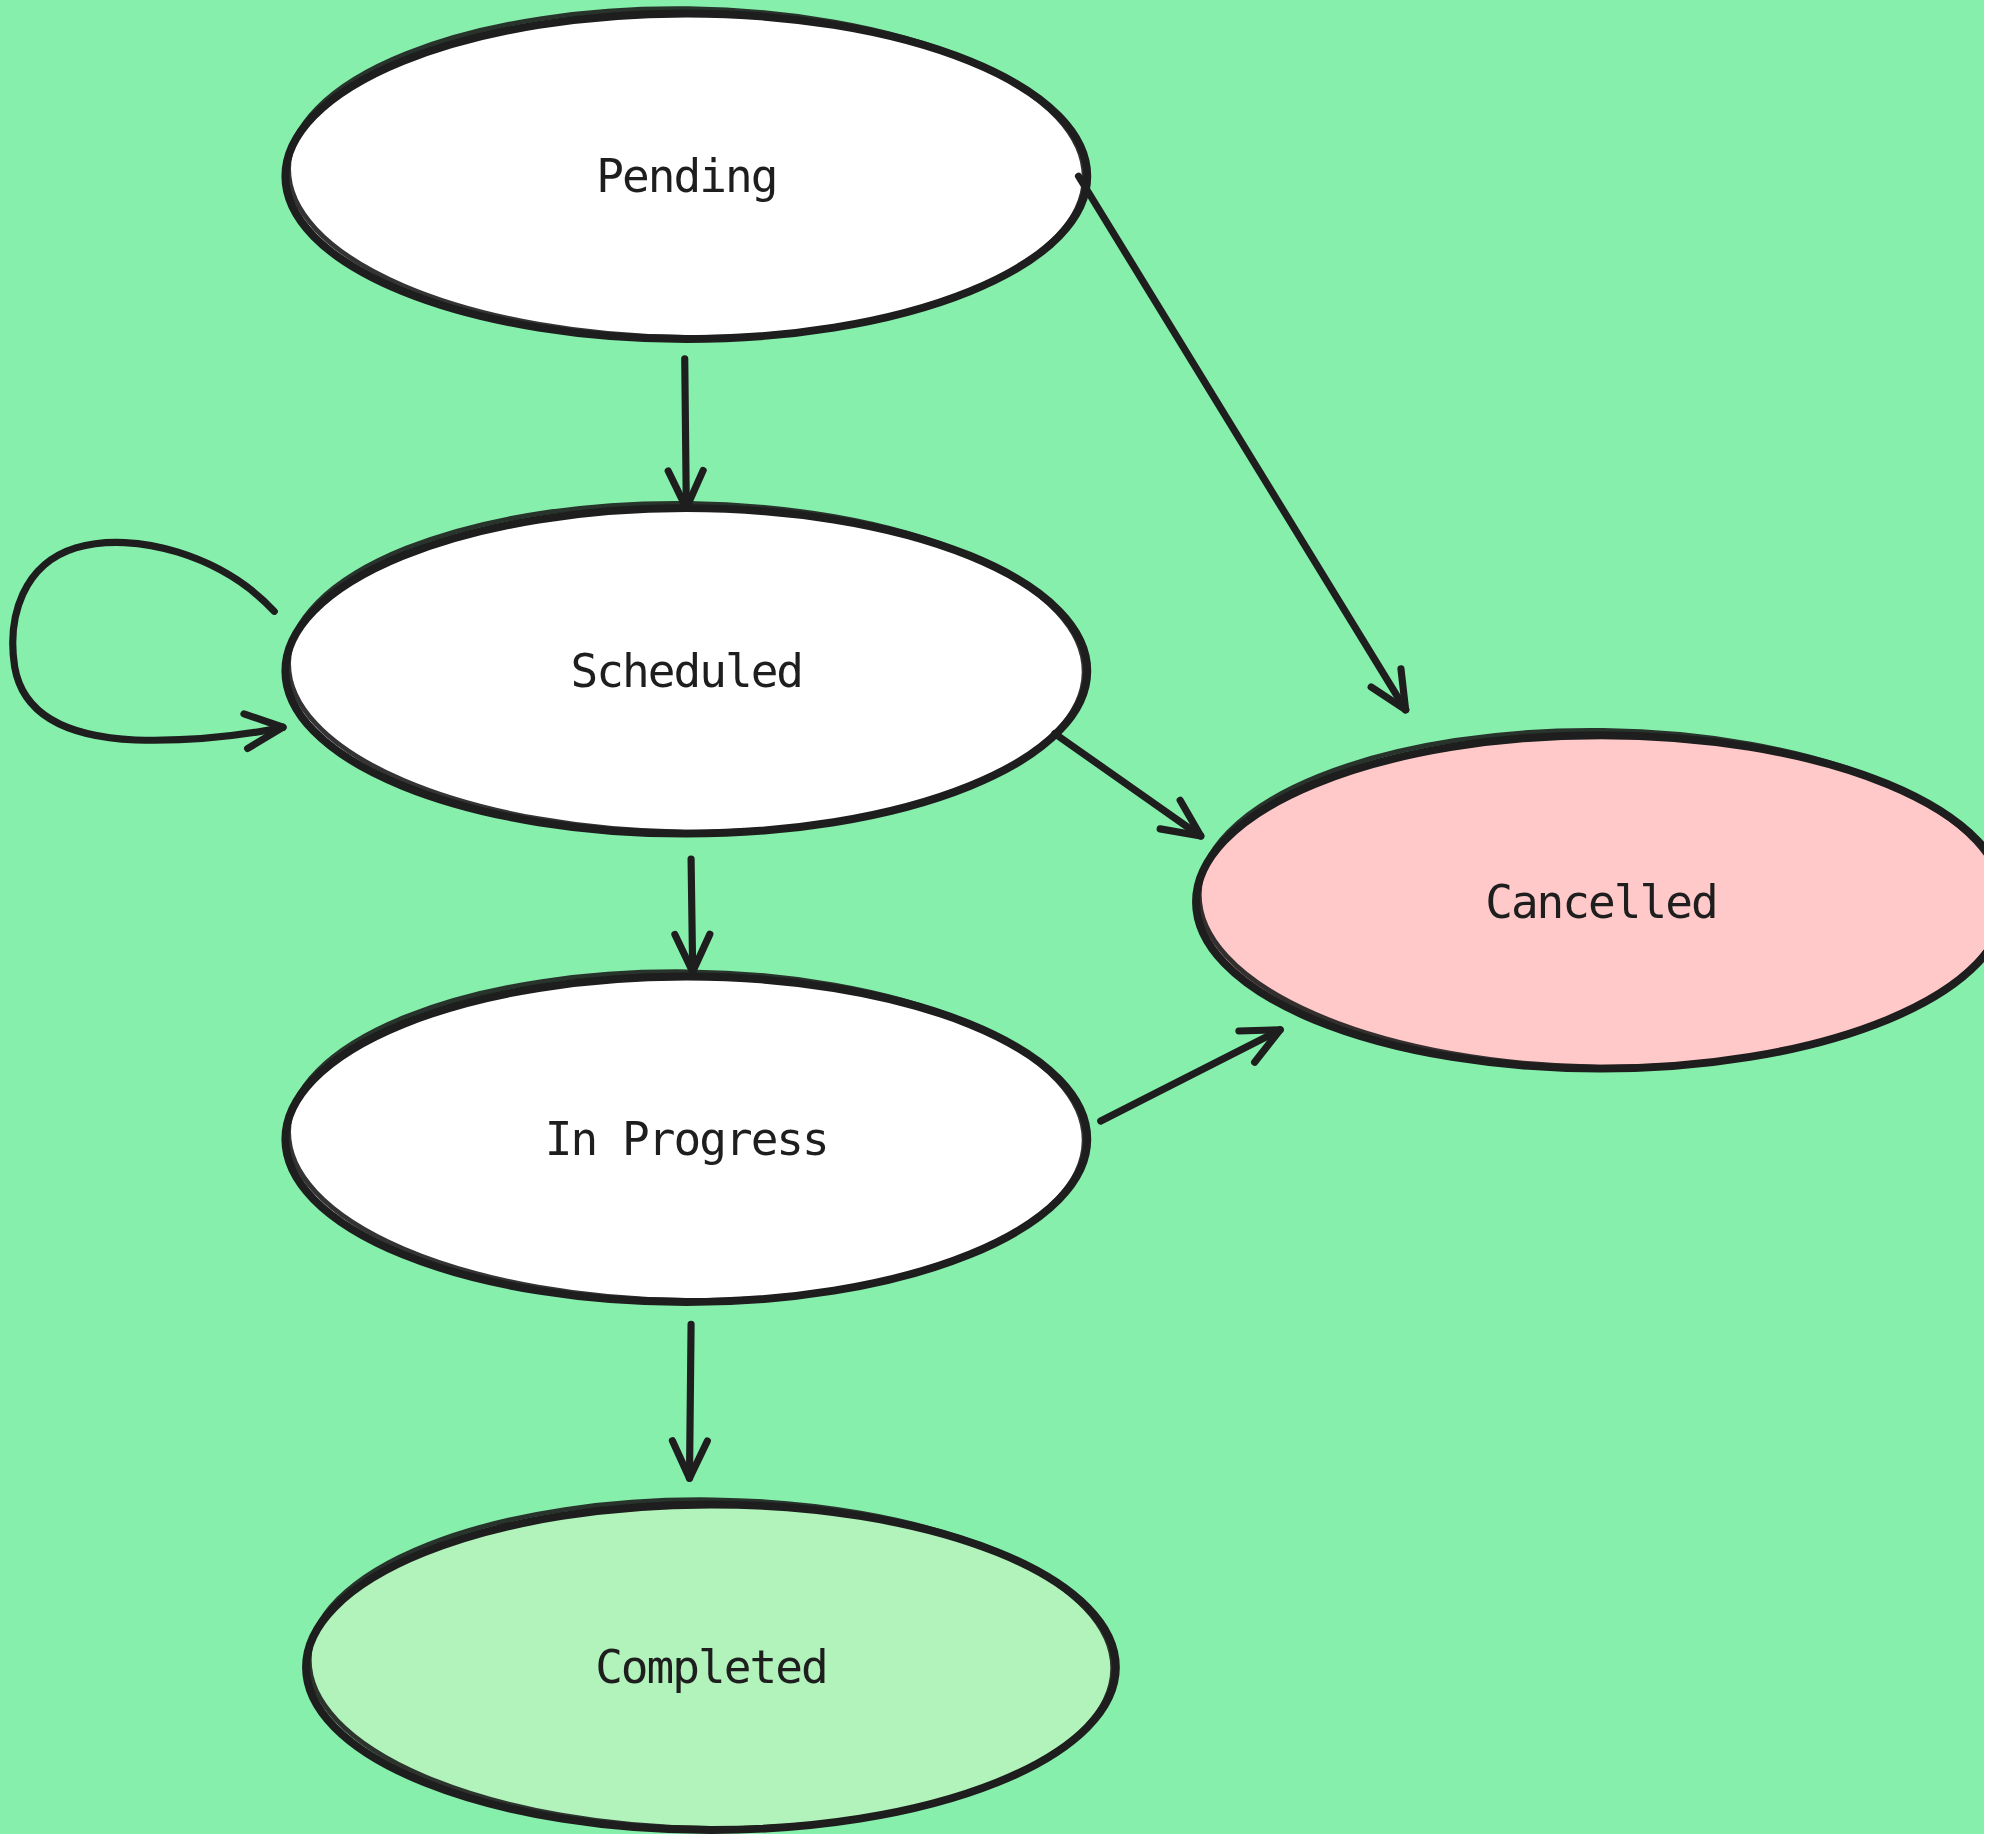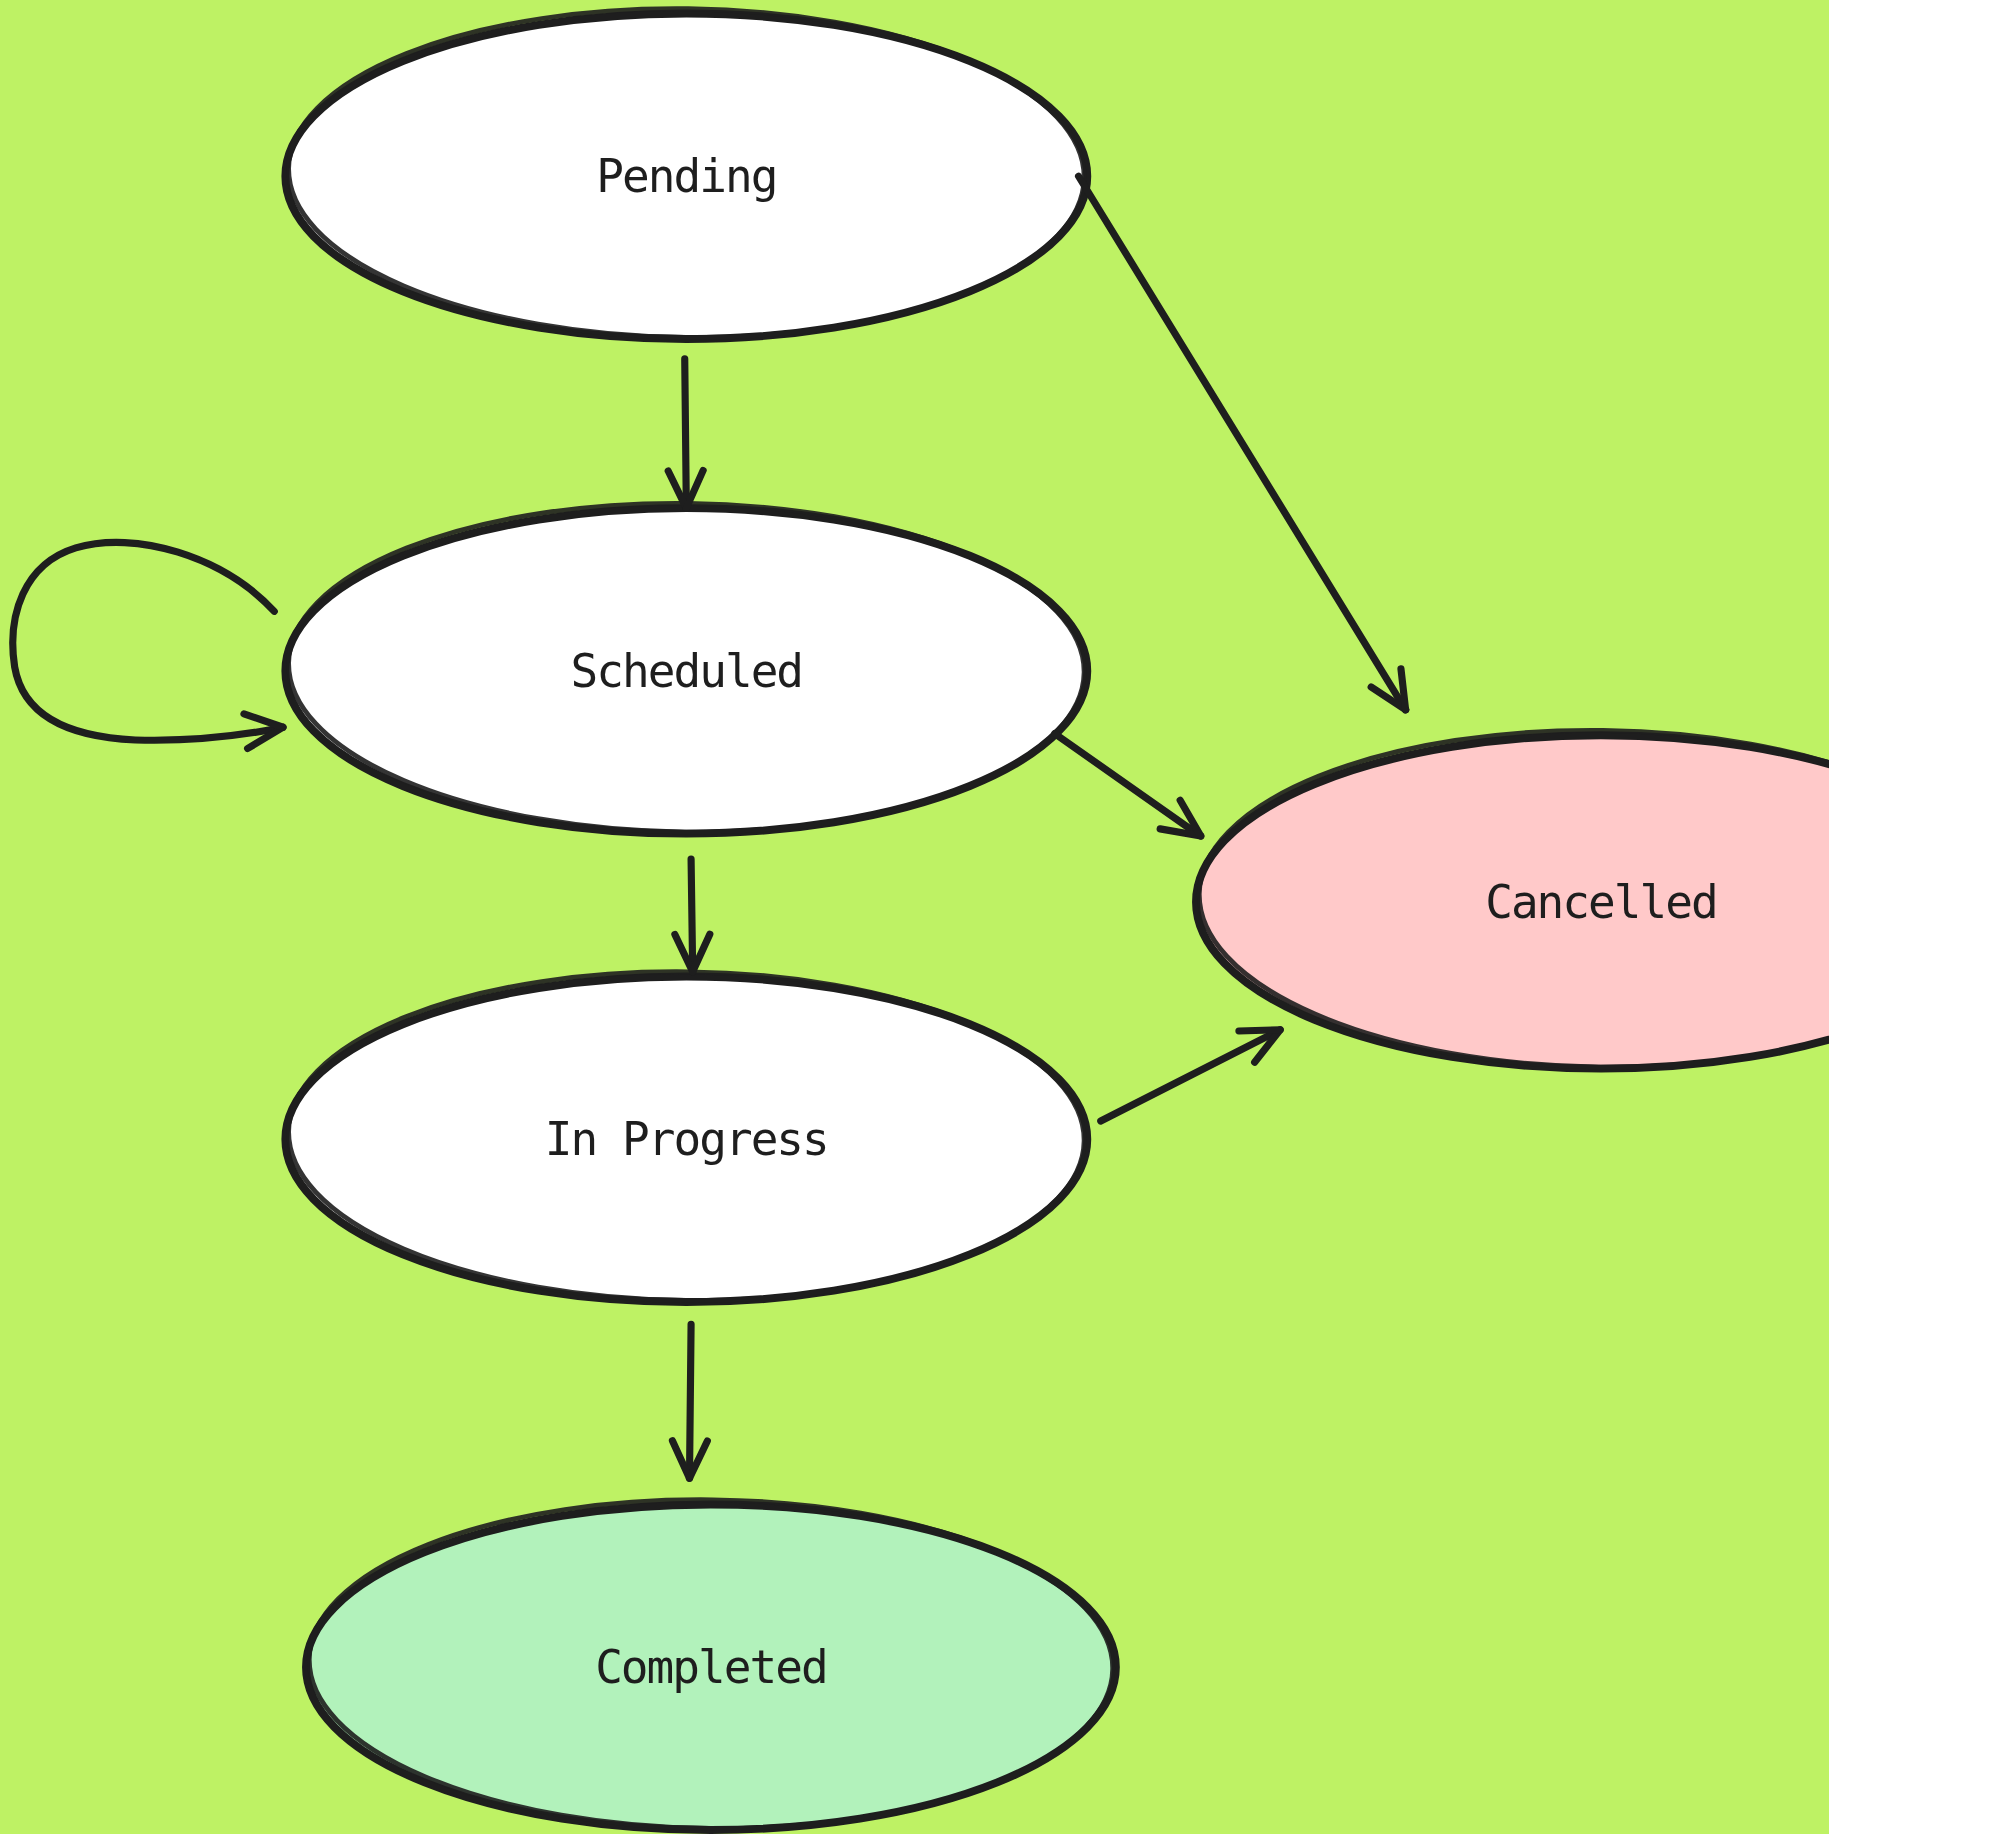--- a/index.html
+++ b/index.html
@@ -1,23 +1,23 @@
 <!DOCTYPE html>
 <html style="font-size:12.7px"><head>
 <meta charset="utf-8">
 <style>
   html, body {
     margin: 0;
     padding: 0;
     background: #ffffff;
   }
   .canvas-wrap {
-    width: 1829px;
+    width: 1984px;
     height: 1834px;
-    background: #bef264;
+    background: #86efac;
     overflow: hidden;
   }
   svg {
     display: block;
   }
   .node-shape {
     stroke: #1e1e1e;
     stroke-width: 10;
     stroke-linecap: round;
   }

